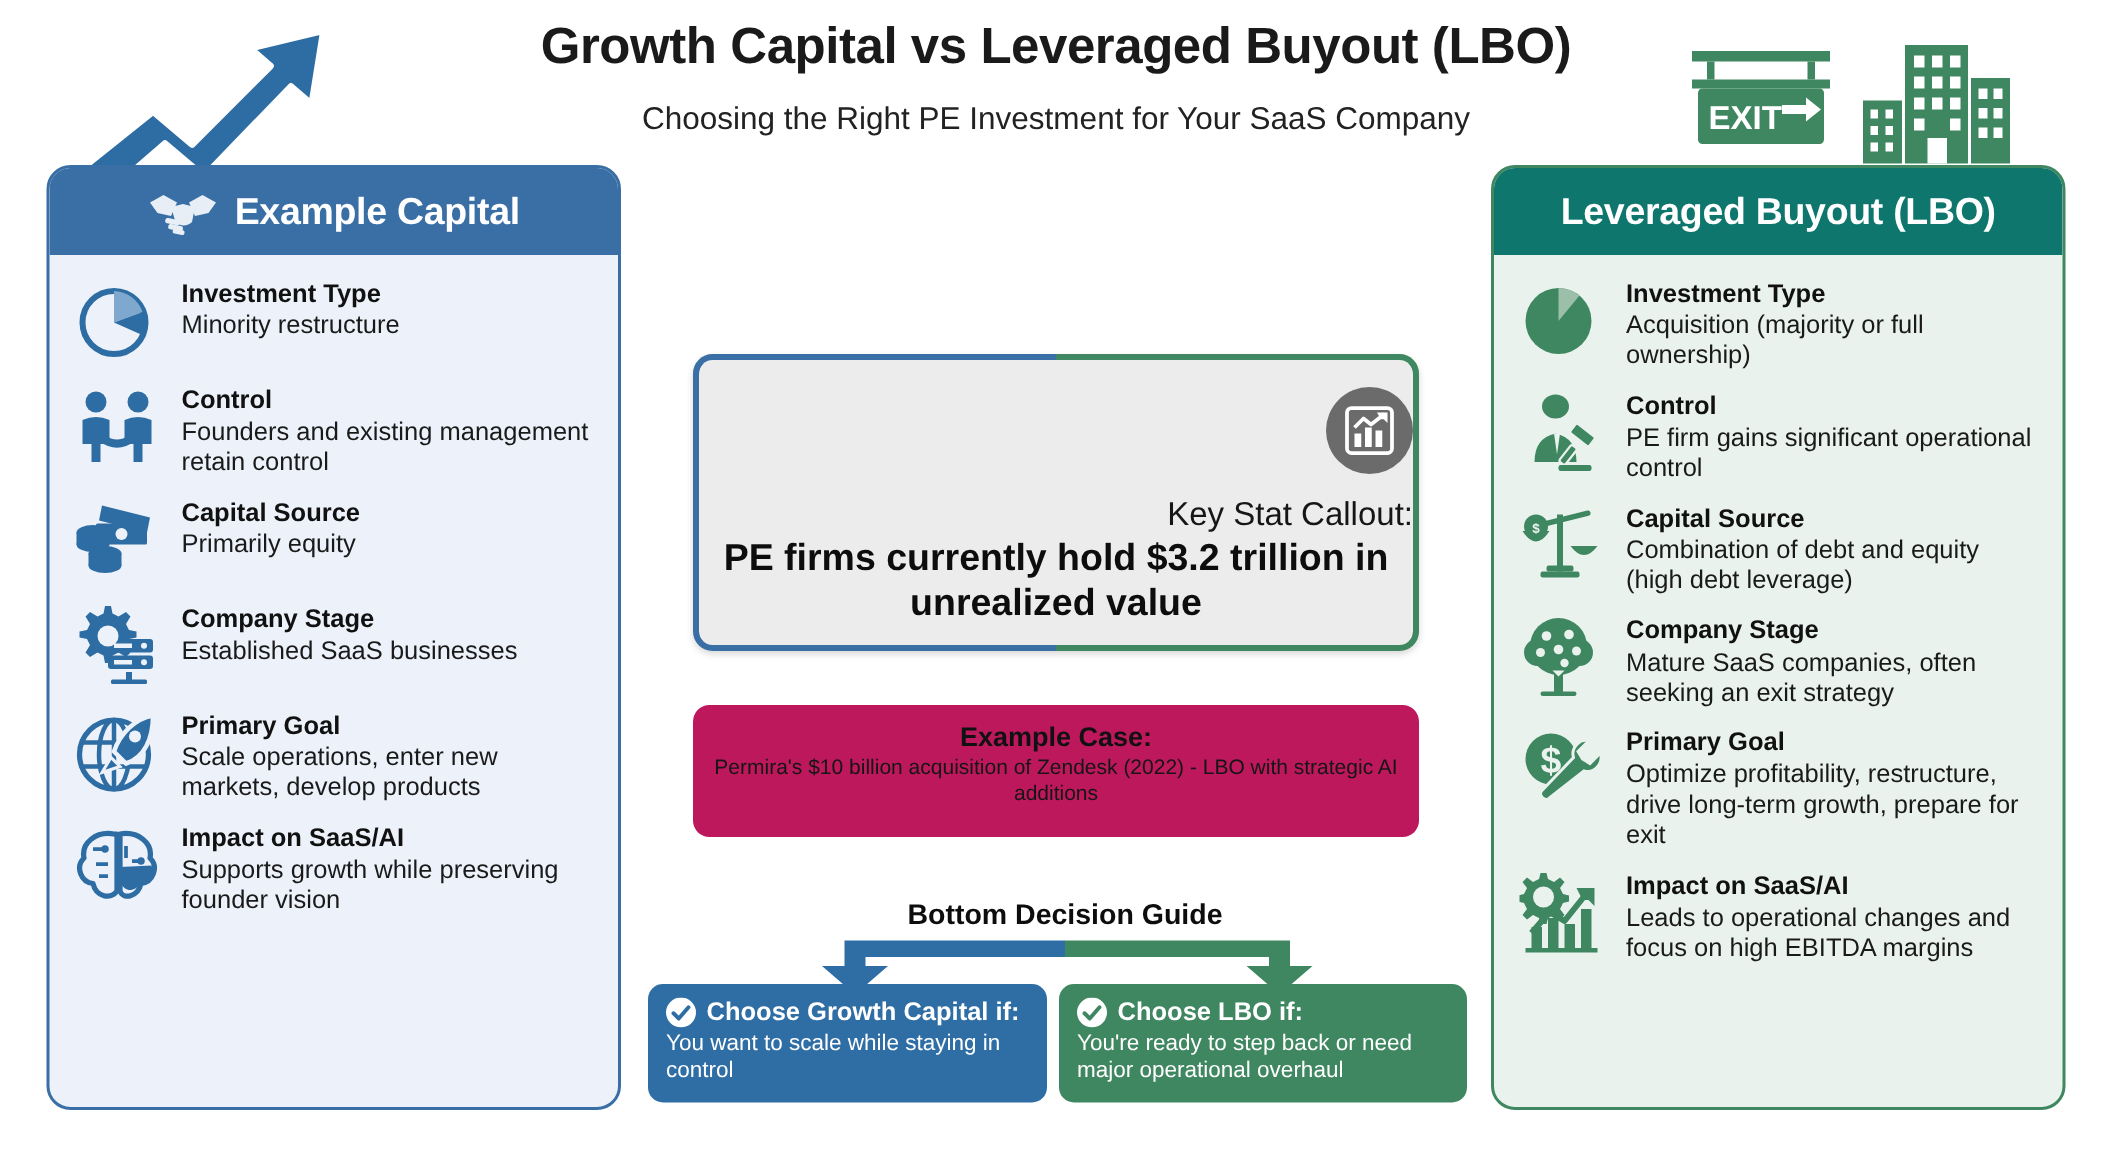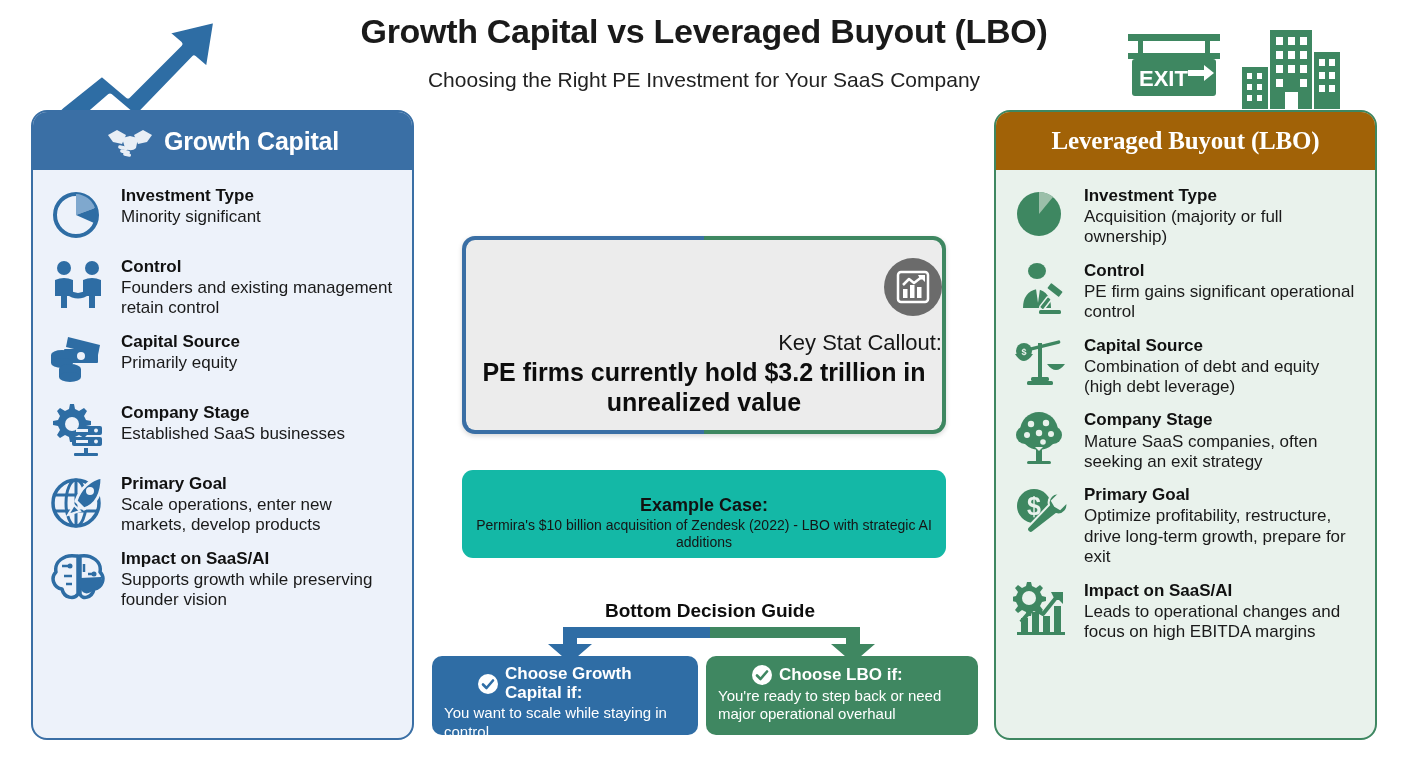--- a/index.html
+++ b/index.html
@@ -28,21 +28,21 @@
     border-radius: 16px; overflow: hidden;
   }
   .panel-left  { left: 31px;  border: 2px solid #3A6FA5; background: #EDF2FA; }
   .panel-right { left: 994px; border: 2px solid #3E8761; background: #E9F2EC; }
 
   .panel-head {
     height: 58px; display: flex; align-items: center; justify-content: center;
     gap: 10px; position: relative;
   }
   .panel-left  .panel-head { background: #3A6FA5; }
-  .panel-right .panel-head { background: #a16207; font-family: Liberation Serif, serif; }
+  .panel-right .panel-head { background: #0f766e; }
   .panel-head-title { color: #ffffff; font-size: 25px; font-weight: bold; letter-spacing: -0.2px; }
   .head-icon { width: 48px; height: 34px; flex: 0 0 auto; }
 
   .panel-body { padding: 12px 14px 0 14px; }
 
   .feature { display: flex; gap: 12px; align-items: flex-start; margin-bottom: 9px; }
   .feature .ficon { width: 62px; height: 62px; flex: 0 0 62px; display: flex; align-items: center; justify-content: center; }
   .feature .ftext { padding-top: 4px; }
   .feature .flabel { font-size: 17px; font-weight: bold; color: #111111; line-height: 1.18; }
   .feature .fdesc  { font-size: 17px; color: #1a1a1a; line-height: 1.2; margin-top: 1px; }
@@ -63,36 +63,36 @@
     box-shadow: 0 2px 5px rgba(0,0,0,0.16);
     display: flex; flex-direction: column; align-items: flex-end;
     padding-top: 18px;
   }
   .stat-icon { width: 58px; height: 58px; }
   .stat-caption { font-size: 22px; color: #161616; margin-top: 14px; line-height: 1.2; }
   .stat-value { font-size: 25px; font-weight: bold; color: #0d0d0d; text-align: center; line-height: 1.18; margin-top: 2px; }
 
   .example-box {
     position: absolute; left: 32px; top: 470px; width: 484px; height: 88px;
-    background: #14b8a6; border-radius: 11px; text-align: center;
-    padding-top: 24px;
+    background: #be185d; border-radius: 11px; text-align: center;
+    padding-top: 10px;
   }
   .example-title { font-size: 18px; font-weight: bold; color: #111111; line-height: 1.25; }
   .example-text  { font-size: 14px; color: #151515; line-height: 1.25; }
 
   .guide-title {
     position: absolute; left: 0; top: 600px; width: 560px; text-align: center;
     font-size: 19px; font-weight: bold; color: #0d0d0d;
   }
   .connector { position: absolute; left: 100px; top: 625px; width: 360px; height: 40px; }
 
   .dcard { position: absolute; top: 656px; border-radius: 10px; padding: 9px 12px 10px 12px; color: #ffffff; }
   .dcard-left  { left: 2px;   width: 266px; height: 79px; background: #2F6DA5; }
   .dcard-right { left: 276px; width: 272px; height: 79px; background: #3F8761; }
-  .dcard-head { display: flex; align-items: center; gap: 7px; margin-left: 34px; }
+  .dcard-head { display: flex; align-items: center; gap: 7px; }
   .check-icon { width: 20px; height: 20px; flex: 0 0 20px; }
   .dcard-title { font-size: 17px; font-weight: bold; line-height: 1.1; }
   .dcard-body { font-size: 15px; line-height: 1.22; margin-top: 2px; }
 </style>
 </head>
 <body>
 
 <div id="root">
 
   <svg class="growth-arrow" viewBox="0 0 210 150">
@@ -153,35 +153,35 @@
       <svg class="head-icon" viewBox="0 0 48 34">
         <g fill="#E8EEF5">
           <path d="M2 11 L11 6 L20 11 L16 20 L7 18 Z"></path>
           <path d="M46 11 L37 6 L28 11 L32 20 L41 18 Z"></path>
           <path d="M16 14 L24 12 L32 14 L30 24 C27 27 22 27 19 24 Z"></path>
           <rect x="12" y="22" width="10" height="3.5" rx="1.7" transform="rotate(12 17 24)"></rect>
           <rect x="14" y="26" width="10" height="3.5" rx="1.7" transform="rotate(12 19 28)"></rect>
           <rect x="17" y="29" width="8" height="3.2" rx="1.6" transform="rotate(12 21 31)"></rect>
         </g>
       </svg>
-      <div class="panel-head-title">Growth Capital</div>
+      <div class="panel-head-title">Example Capital</div>
     </div>
     <div class="panel-body">
 
       <div class="feature">
         <div class="ficon">
           <svg viewBox="0 0 56 56" width="56" height="56">
             <circle cx="26" cy="30" r="21" fill="none" stroke="#2E6DA4" stroke-width="4"></circle>
             <path d="M26 30 L26 9 A21 21 0 0 1 45 23 Z" fill="#7FA8CE"></path>
             <path d="M26 30 L45 23 A21 21 0 0 1 44 38 Z" fill="#2E6DA4"></path>
           </svg>
         </div>
         <div class="ftext">
           <div class="flabel">Investment Type</div>
-          <div class="fdesc">Minority significant</div>
+          <div class="fdesc">Minority restructure</div>
         </div>
       </div>
 
       <div class="feature">
         <div class="ficon">
           <svg viewBox="0 0 56 56" width="56" height="56">
             <g fill="#2E6DA4">
               <circle cx="14" cy="12" r="7"></circle>
                 <circle cx="42" cy="12" r="7"></circle>
               <path d="M5 24 q9 -4 18 0 v16 h-6 v12 h-6 v-12 h-6 z"></path>

